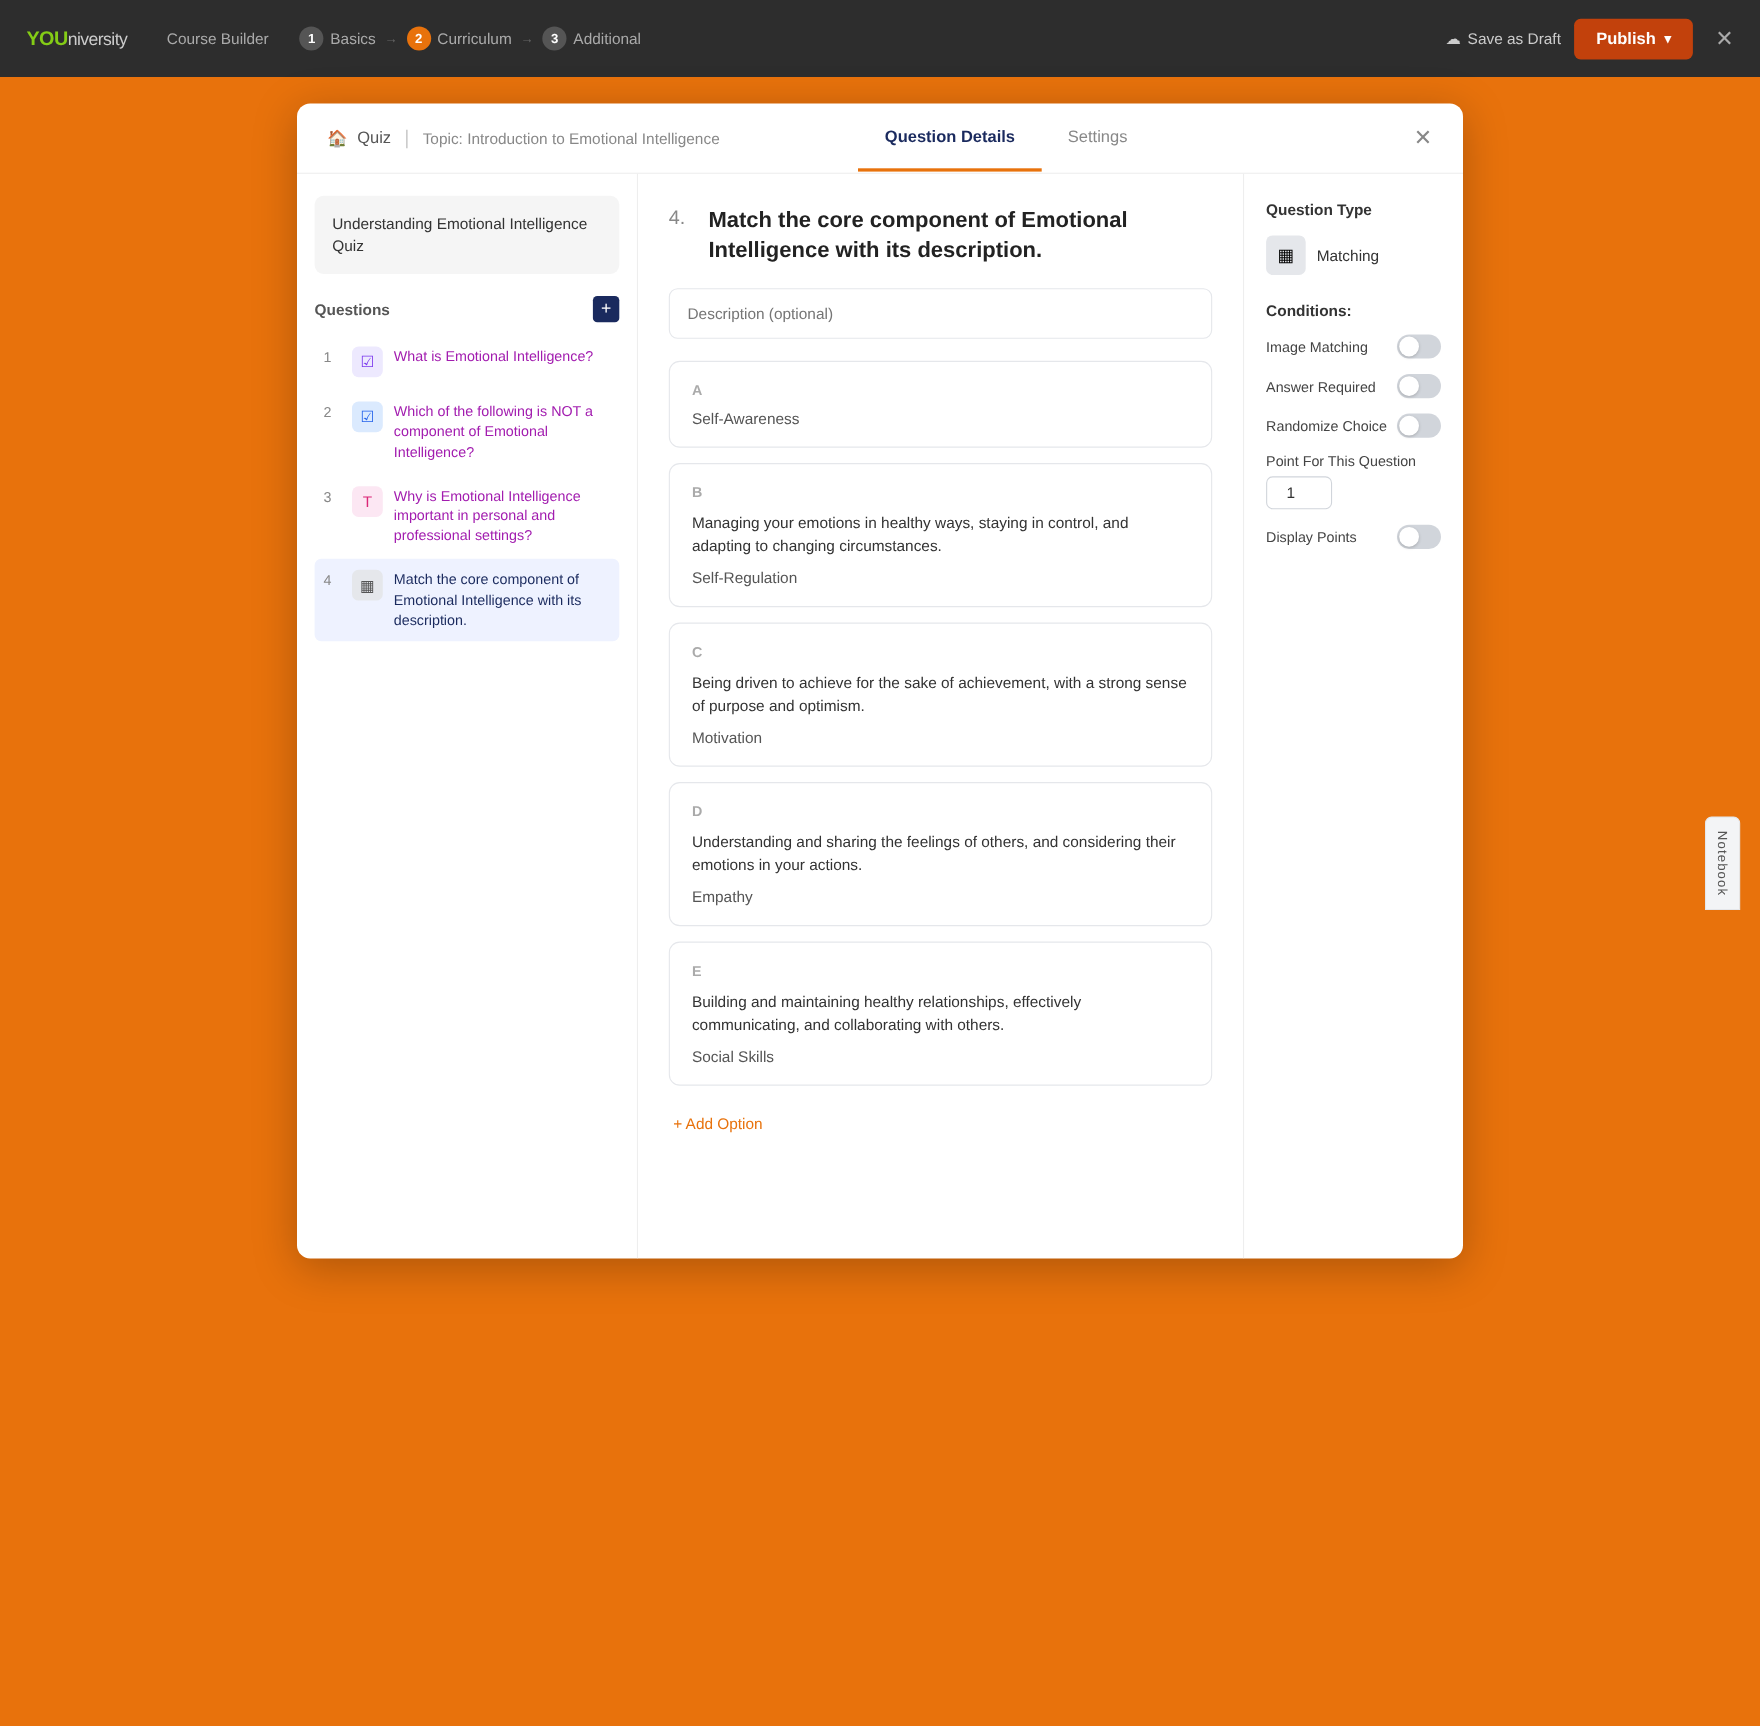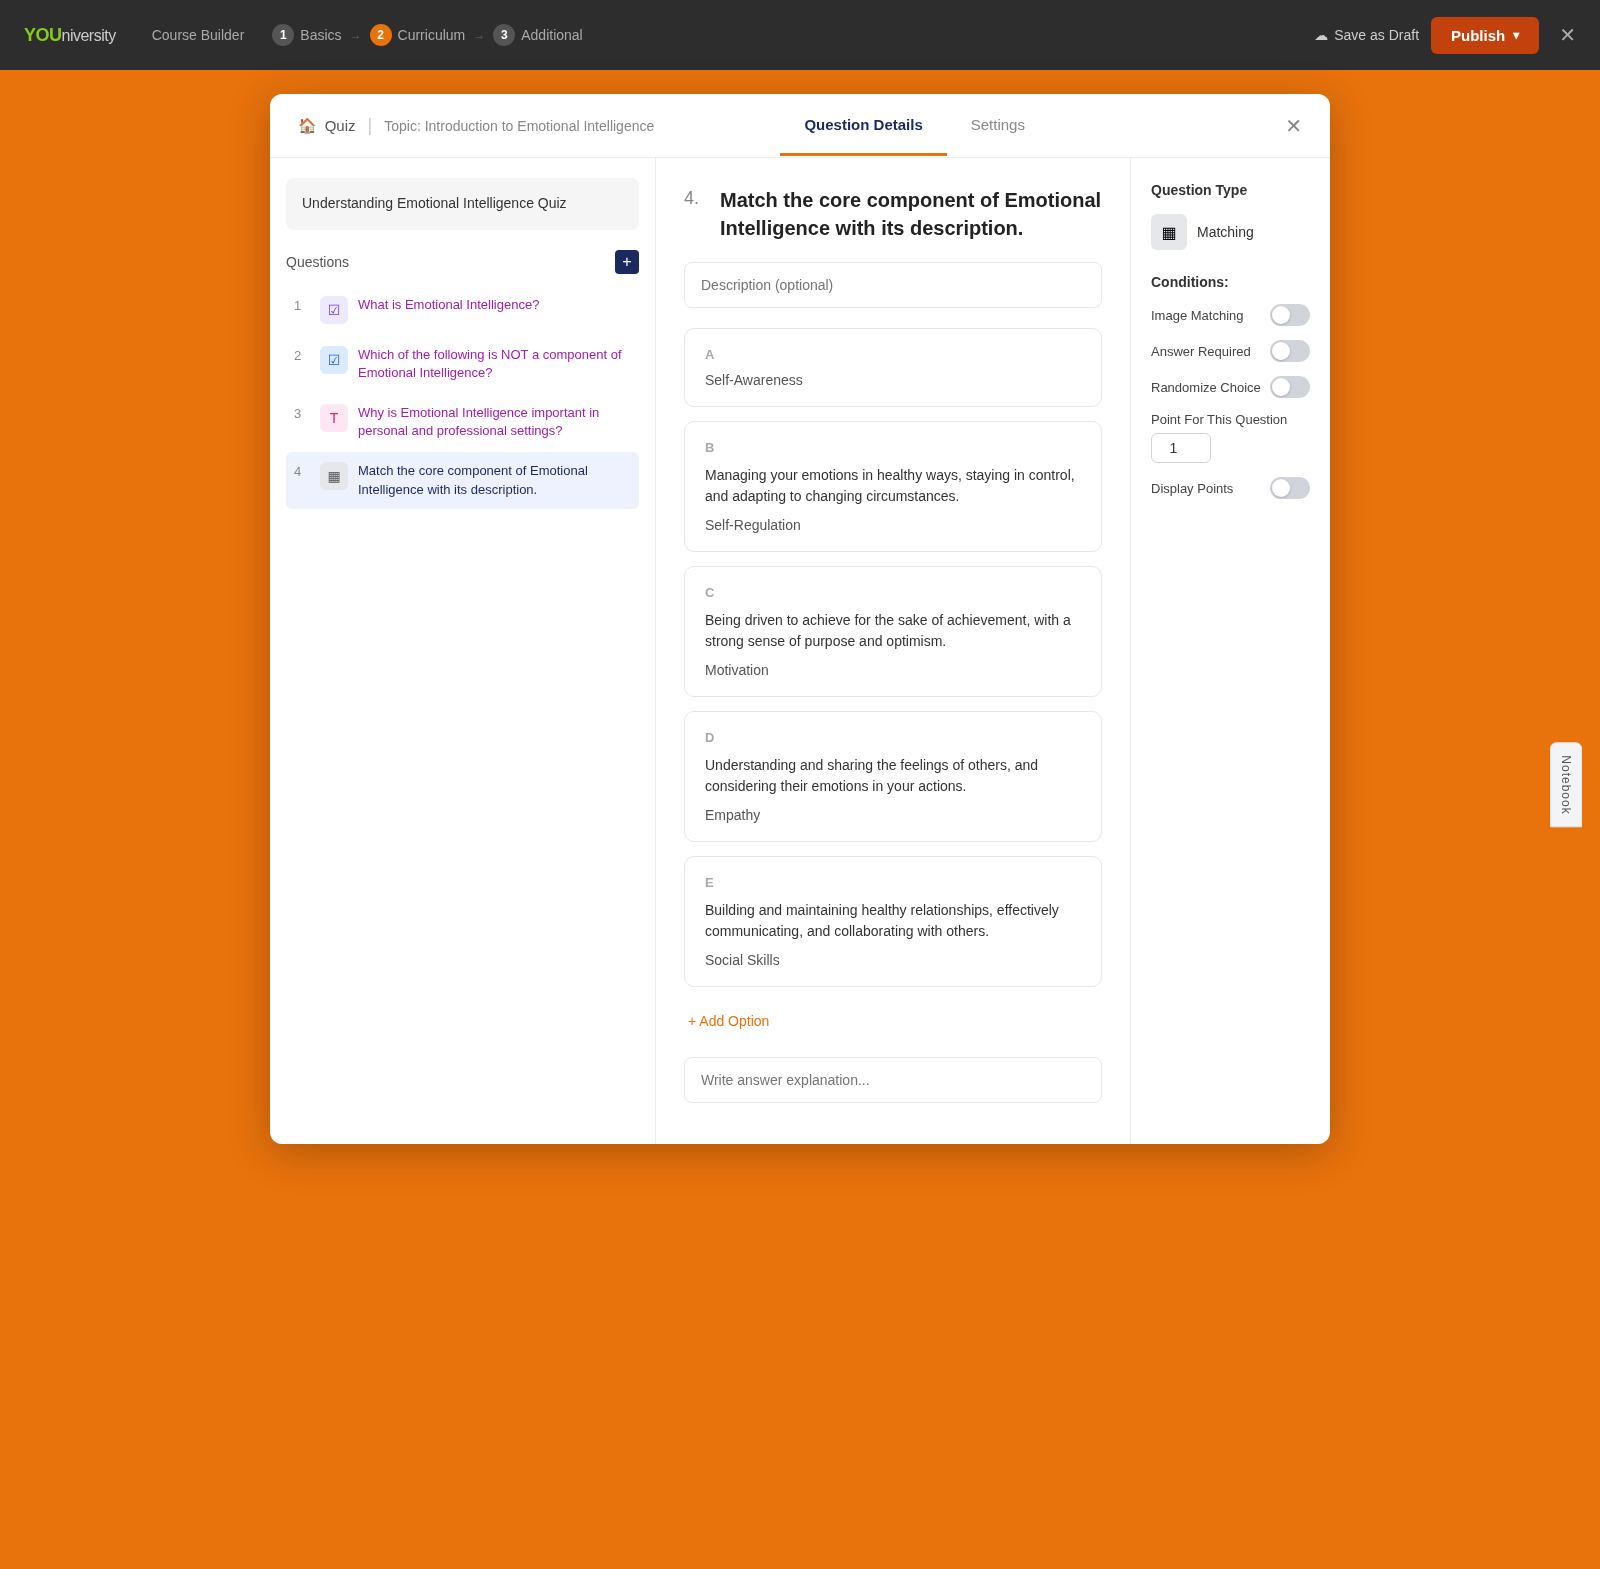--- a/index.html
+++ b/index.html
@@ -186,21 +186,21 @@
     }
 
     
     .modal-body {
       display: flex;
       flex: 1;
     }
 
     
     .left-sidebar {
-      width: 386px;
+      width: 310px;
       border-right: 1px solid #eee;
       padding: 20px 16px;
       flex-shrink: 0;
     }
     .quiz-title-box {
       background: #f5f5f5;
       border-radius: 8px;
       padding: 16px;
       margin-bottom: 20px;
     }
@@ -212,21 +212,21 @@
     }
     .questions-header {
       display: flex;
       align-items: center;
       justify-content: space-between;
       margin-bottom: 12px;
     }
     .questions-label {
       font-size: 14px;
       color: #555;
-      font-weight: 400;
+      font-weight: 700;
     }
     .add-question-btn {
       background: #1a2a5e;
       color: white;
       border: none;
       border-radius: 4px;
       width: 24px;
       height: 24px;
       font-size: 16px;
       cursor: pointer;
@@ -569,21 +569,20 @@
         </div>
 
         <div class="option-card">
           <div class="option-label">E</div>
           <div class="option-content">Building and maintaining healthy relationships, effectively communicating, and collaborating with others.</div>
           <div class="option-match-label">Social Skills</div>
         </div>
 
         <button class="add-option-btn">+ Add Option</button>
 
-        <input class="answer-explanation" type="text" placeholder="Write answer explanation..." style="">
       </div>
 
       <div class="right-panel">
         <div class="right-panel-title">Question Type</div>
         <div class="question-type-display">
           <div class="qt-icon">▦</div>
           <span class="qt-label">Matching</span>
         </div>
 
         <div class="conditions-title">Conditions:</div>

